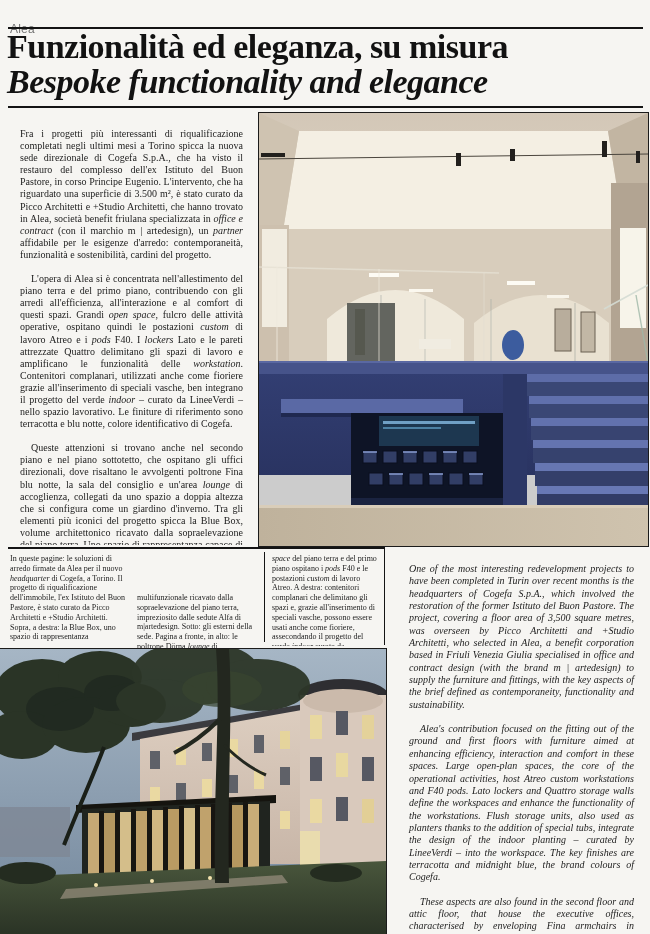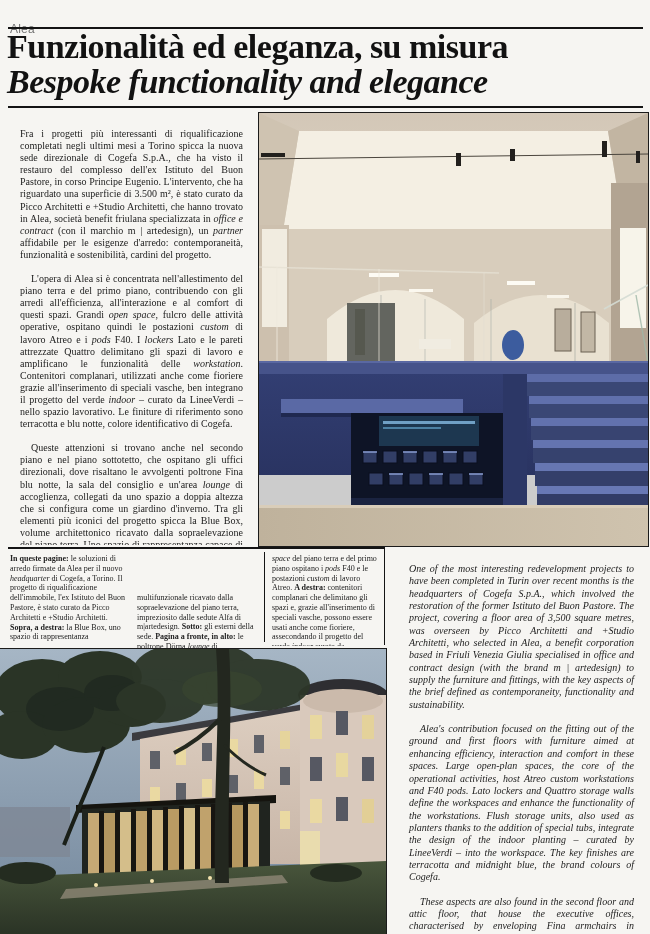--- a/index.html
+++ b/index.html
@@ -41,21 +41,21 @@
     position:absolute;top:554px;font-size:8px;line-height:9.8px;
     height:92px;overflow:hidden;text-align:left;color:#222;
   }
   .cap-1{left:10px;width:120px;}
   .cap-2{left:137px;width:120px;margin-top:39px;}
   .cap-3{left:272px;width:108px;}
   .photo{position:absolute;overflow:hidden;background:#ccc;}
   .photo-interior{left:258px;top:112px;width:389px;height:433px;border:1px solid #1b1b1b;}
   .photo-exterior{left:0;top:648px;width:386px;height:286px;border-top:1px solid #1b1b1b;border-right:1px solid #1b1b1b;}
   .photo svg{display:block;}
-  .seg-b{font-weight:bold;}
+  .seg-b{font-weight:normal;}
   .seg-i{font-style:italic;}
 </style>
 </head>
 <body>
 
 <div class="page">
 
   <div class="kicker">Alea</div>
   <div class="rule rule-top"></div>
 

